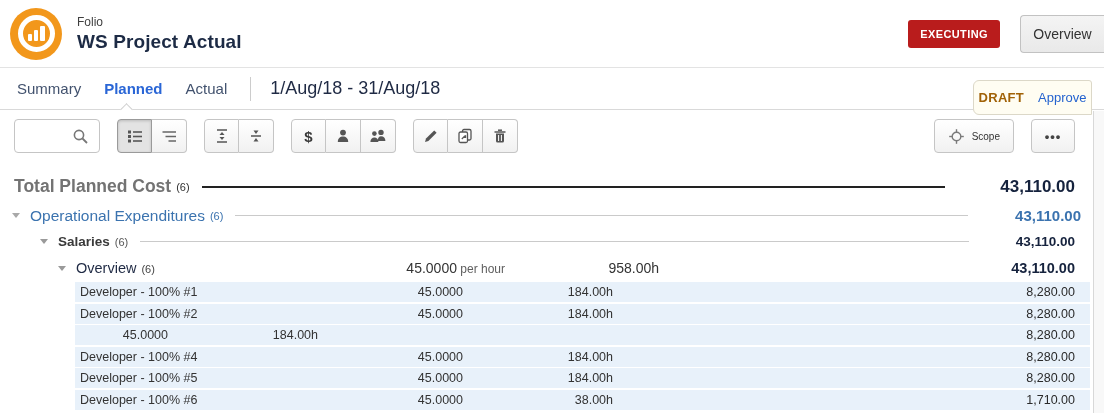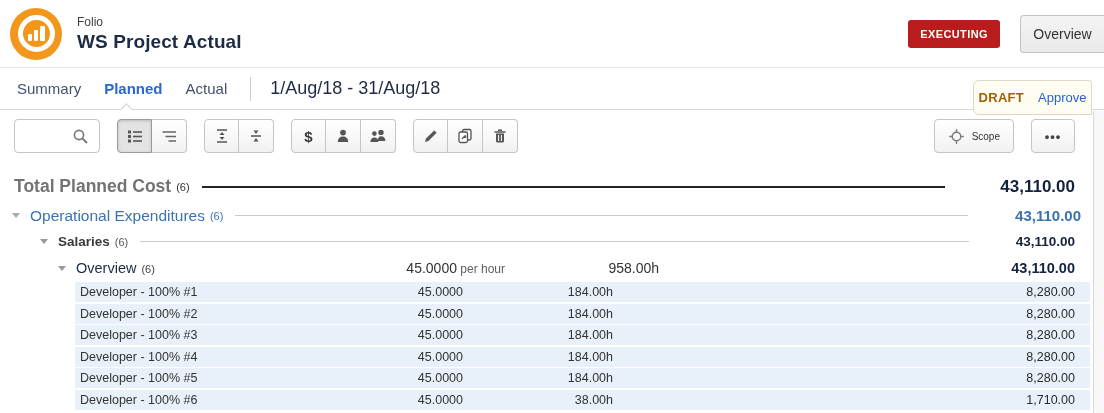--- a/index.html
+++ b/index.html
@@ -317,21 +317,20 @@
     </div>
 
     <div class="row l4">
       <span class="name">Developer - 100% #2</span>
       <span class="rate">45.0000</span>
       <span class="hours">184.00h</span>
       <span class="total">8,280.00</span>
     </div>
 
     <div class="row l4">
-      <span class="name">Developer - 100% #3</span>
       <span class="rate">45.0000</span>
       <span class="hours">184.00h</span>
       <span class="total">8,280.00</span>
     </div>
 
     <div class="row l4">
       <span class="name">Developer - 100% #4</span>
       <span class="rate">45.0000</span>
       <span class="hours">184.00h</span>
       <span class="total">8,280.00</span>

